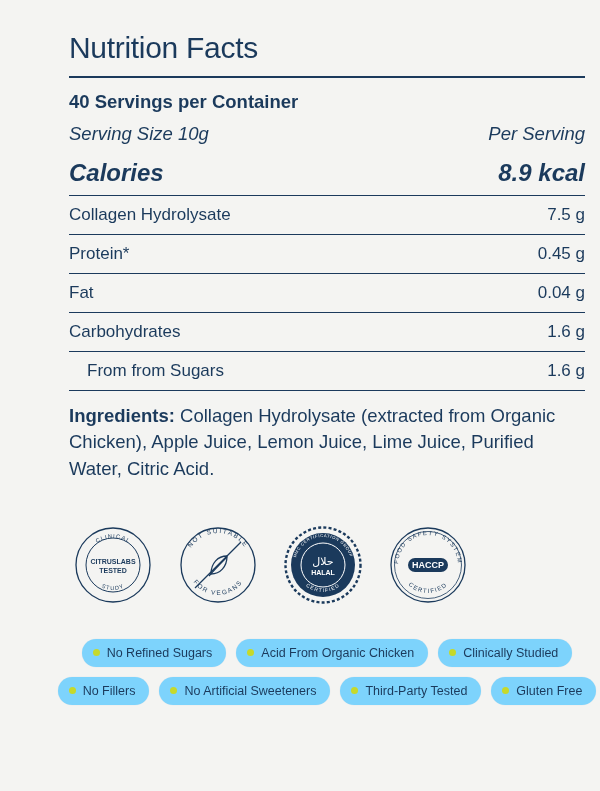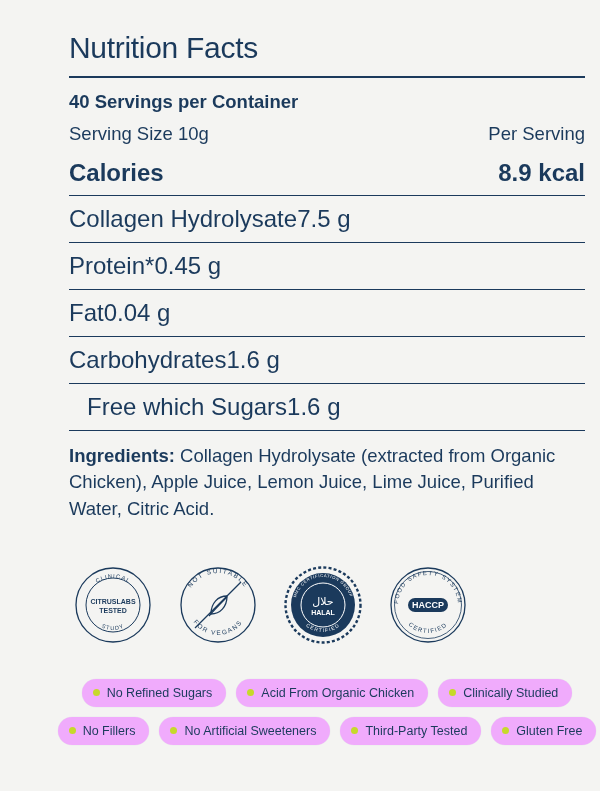--- a/index.html
+++ b/index.html
@@ -47,34 +47,36 @@
     border-top: 1.6px solid #1b3a5c;
     margin: 0;
   }
   .row {
     display: flex;
     justify-content: space-between;
     align-items: baseline;
     font-size: 18.5px;
     line-height: 1.55;
     padding: 3px 0 3px 0;
+    font-style: italic;
   }
   .row .lbl { white-space: nowrap; }
   .row .val { white-space: nowrap; text-align: right; }
   .row.bold { font-weight: bold; font-size: 24px; }
   .servings {
     font-size: 18.5px;
     line-height: 1.55;
     padding-top: 2px;
     font-weight: bold;
   }
   .nutrient-row {
     display: flex;
+    justify-content: space-between;
     align-items: baseline;
-    font-size: 24px;
+    font-size: 17px;
     padding: 9px 0 9px 0;
   }
 
   
   .ingredients {
     font-size: 18.5px;
     line-height: 1.45;
     padding: 12px 0 0 0;
     margin: 0;
   }
@@ -104,21 +106,21 @@
     display: flex;
     gap: 10px;
     justify-content: center;
     margin-bottom: 10px;
     flex-wrap: nowrap;
   }
   .pill {
     display: inline-flex;
     align-items: center;
     gap: 7px;
-    background: #f0abfc;
+    background: #7dd3fc;
     border-radius: 999px;
     padding: 7px 14px 7px 11px;
     font-size: 12.5px;
     color: #1b3a5c;
     white-space: nowrap;
     box-shadow: 0 0 0 0.5px rgba(27,58,92,0.04);
   }
   .dot {
     width: 7px;
     height: 7px;
@@ -167,21 +169,21 @@
   </div>
   <hr class="rule-thin">
 
   <div class="nutrient-row">
     <span class="lbl">Carbohydrates</span>
     <span class="val">1.6 g</span>
   </div>
   <hr class="rule-thin">
 
   <div class="nutrient-row">
-    <span class="lbl" style="padding-left:18px">Free which Sugars</span>
+    <span class="lbl" style="padding-left:18px">From from Sugars</span>
     <span class="val">1.6 g</span>
   </div>
   <hr class="rule-med">
 
   <p class="ingredients">
     <b>Ingredients:</b>
     <span>Collagen Hydrolysate (extracted from Organic Chicken), Apple Juice, Lemon Juice, Lime Juice, Purified Water, Citric Acid.</span>
   </p>
 
   <div class="badges">

